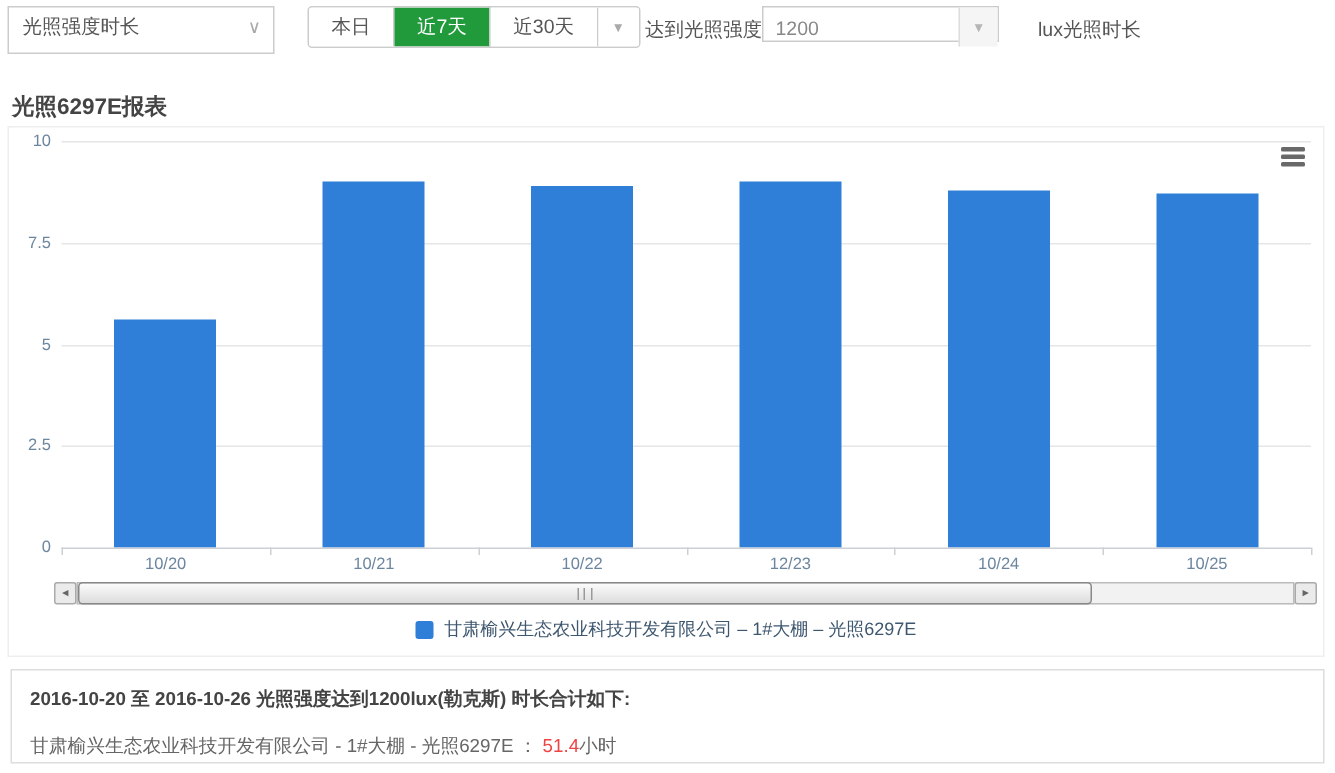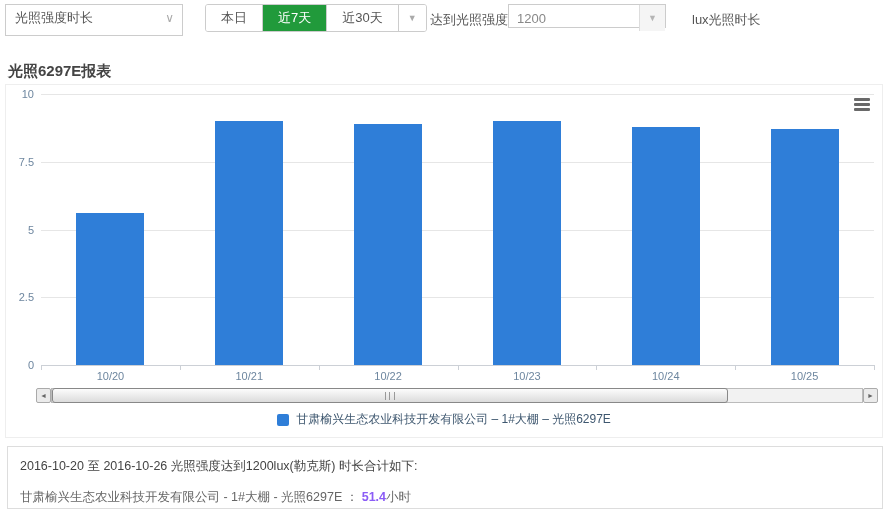--- a/index.html
+++ b/index.html
@@ -64,23 +64,23 @@
 
   
   .legend { position:absolute; left:0; top:326px; width:100%; display:flex;
     justify-content:center; align-items:center; cursor:pointer; }
   .legend-marker { width:12px; height:12px; border-radius:2px; margin-right:7px; }
   .legend-label { font-size:12px; color:#3e576f; }
 
   
   #summary { position:absolute; left:7px; top:446px; width:876px; height:63px;
     border:1px solid #ddd; background:#fff; padding:11px 12px; }
-  .sum-line1 { font-size:12.5px; font-weight:normal; color:#444; }
+  .sum-line1 { font-size:12.5px; font-weight:bold; color:#444; }
   .sum-line2 { font-size:12.5px; color:#666; margin-top:14px; }
-  .sum-value { font-weight:bold; color:#8b5cf6; }
+  .sum-value { font-weight:normal; color:#ef4444; }
 </style>
 </head>
 <body>
 
 <div id="toolbar">
   <div class="select-box">
     <span>光照强度时长</span>
     <span class="select-chevron">∨</span>
   </div>
   <div class="btn-group">
@@ -122,21 +122,21 @@
       <div class="ylabel" style="left: 0px; top: 70.75px;">7.5</div>
       <div class="gridline" style="left: 35px; width: 833px; top: 9px;"></div>
       <div class="ylabel" style="left: 0px; top: 3px;">10</div>
       <div class="bar" title="10/20: 5.6" style="left: 70.4167px; width: 68px; top: 128.24px; height: 151.76px; background: rgb(47, 126, 216);"></div>
       <div class="xlabel" style="left: 64.4167px;">10/20</div>
       <div class="bar" title="10/21: 9" style="left: 209.25px; width: 68px; top: 36.1px; height: 243.9px; background: rgb(47, 126, 216);"></div>
       <div class="xlabel" style="left: 203.25px;">10/21</div>
       <div class="bar" title="10/22: 8.9" style="left: 348.083px; width: 68px; top: 38.81px; height: 241.19px; background: rgb(47, 126, 216);"></div>
       <div class="xlabel" style="left: 342.083px;">10/22</div>
       <div class="bar" title="10/23: 9" style="left: 486.917px; width: 68px; top: 36.1px; height: 243.9px; background: rgb(47, 126, 216);"></div>
-      <div class="xlabel" style="left: 480.917px;">10/23</div>
+      <div class="xlabel" style="left: 480.917px;">12/23</div>
       <div class="bar" title="10/24: 8.8" style="left: 625.75px; width: 68px; top: 41.52px; height: 238.48px; background: rgb(47, 126, 216);"></div>
       <div class="xlabel" style="left: 619.75px;">10/24</div>
       <div class="bar" title="10/25: 8.7" style="left: 764.583px; width: 68px; top: 44.23px; height: 235.77px; background: rgb(47, 126, 216);"></div>
       <div class="xlabel" style="left: 758.583px;">10/25</div>
       <div class="xtick" style="left: 35px;"></div>
       <div class="xtick" style="left: 173.833px;"></div>
       <div class="xtick" style="left: 312.667px;"></div>
       <div class="xtick" style="left: 451.5px;"></div>
       <div class="xtick" style="left: 590.333px;"></div>
       <div class="xtick" style="left: 729.167px;"></div>

